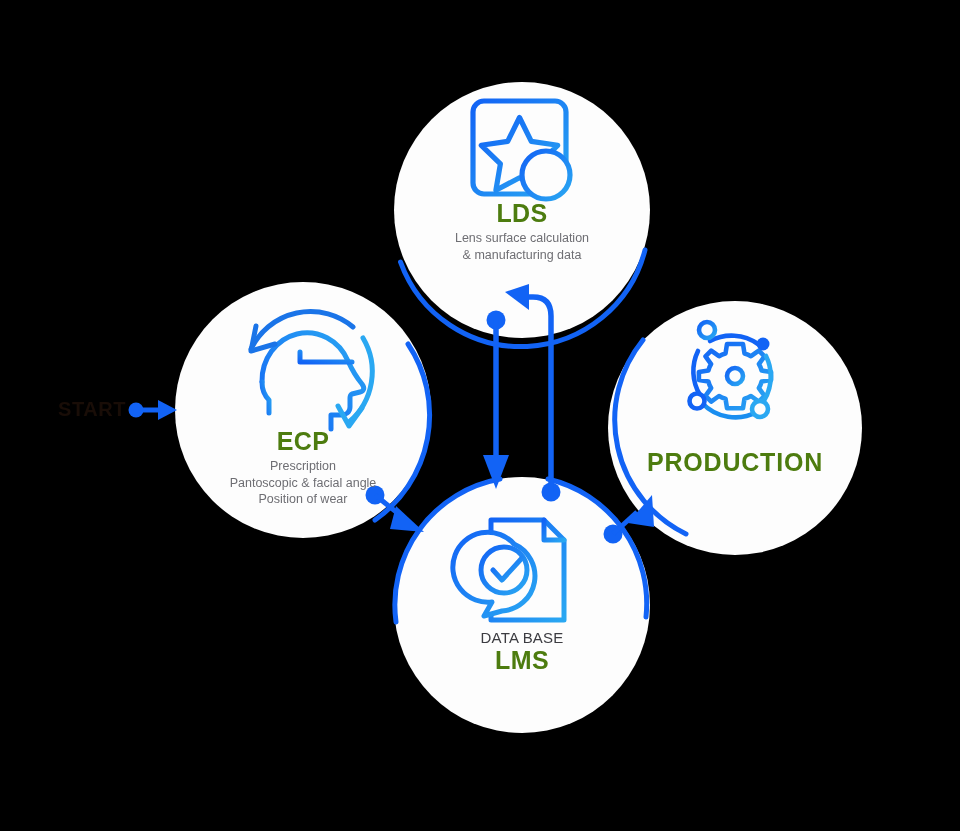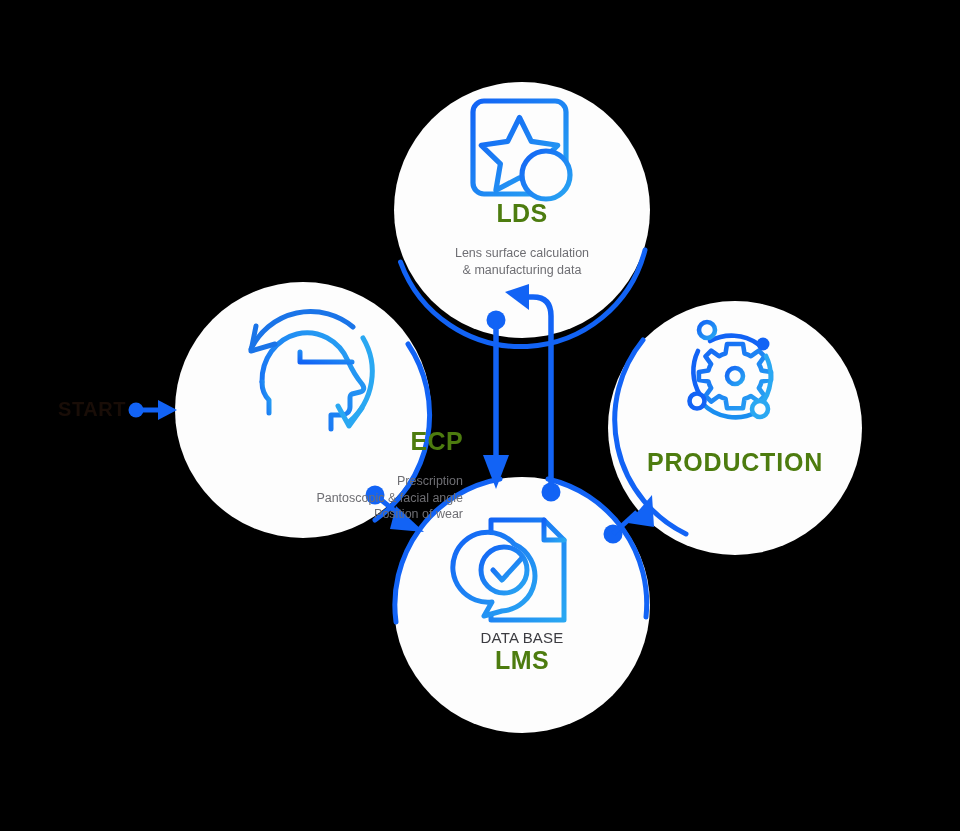--- a/index.html
+++ b/index.html
@@ -10,21 +10,21 @@
   #svg-arcs{z-index:3;}
   #svg-icons{z-index:4;pointer-events:none;}
   .node{position:absolute;border-radius:50%;background:#fdfdfd;z-index:2;
         display:flex;flex-direction:column;align-items:center;}
   .node-text{position:absolute;left:0;right:0;text-align:center;z-index:5;}
   .node-title{font-weight:bold;color:#4d7c0f;letter-spacing:.4px;line-height:1.05;}
   .node-title.t-lds{font-size:25px;}
   .node-title.t-ecp{font-size:25px;}
   .node-title.t-prod{font-size:25px;letter-spacing:.8px;}
   .node-title.t-lms{font-size:25px;}
-  .node-sub{font-size:12.5px;color:#6e6e73;line-height:1.32;margin-top:19px;font-weight:400;}
+  .node-sub{font-size:12.5px;color:#6e6e73;line-height:1.32;margin-top:4px;font-weight:400;}
   .node-kicker{font-size:15px;color:#3c3c41;font-weight:400;line-height:1.1;letter-spacing:.2px;}
   #start-label{position:absolute;z-index:6;font-size:20px;font-weight:bold;color:#190d07;
                letter-spacing:.6px;white-space:nowrap;}
 </style>
 </head>
 <body>
 
 <div id="stage">
 
   <div class="node" id="node-ecp" style="left: 175px; top: 282px; width: 256px; height: 256px; background: rgb(253, 253, 253);"></div>
@@ -148,21 +148,21 @@
 
   <div class="node-text" id="text-lds" style="left: 362px; top: 200px; width: 320px;">
 
     <div class="node-title t-lds">LDS</div>
     <div class="node-sub">
       <div>Lens surface calculation</div>
       <div>&amp; manufacturing data</div>
     </div>
   </div>
 
-  <div class="node-text" id="text-ecp" style="left: 143px; top: 428px; width: 320px; text-align: right;">
+  <div class="node-text" id="text-ecp" style="left: 143px; top: 428px; width: 320px;">
 
     <div class="node-title t-ecp">ECP</div>
     <div class="node-sub">
       <div>Prescription</div>
       <div>Pantoscopic &amp; facial angle</div>
       <div>Position of wear</div>
     </div>
   </div>
 
   <div class="node-text" id="text-lms" style="left: 362px; top: 630px; width: 320px;">

